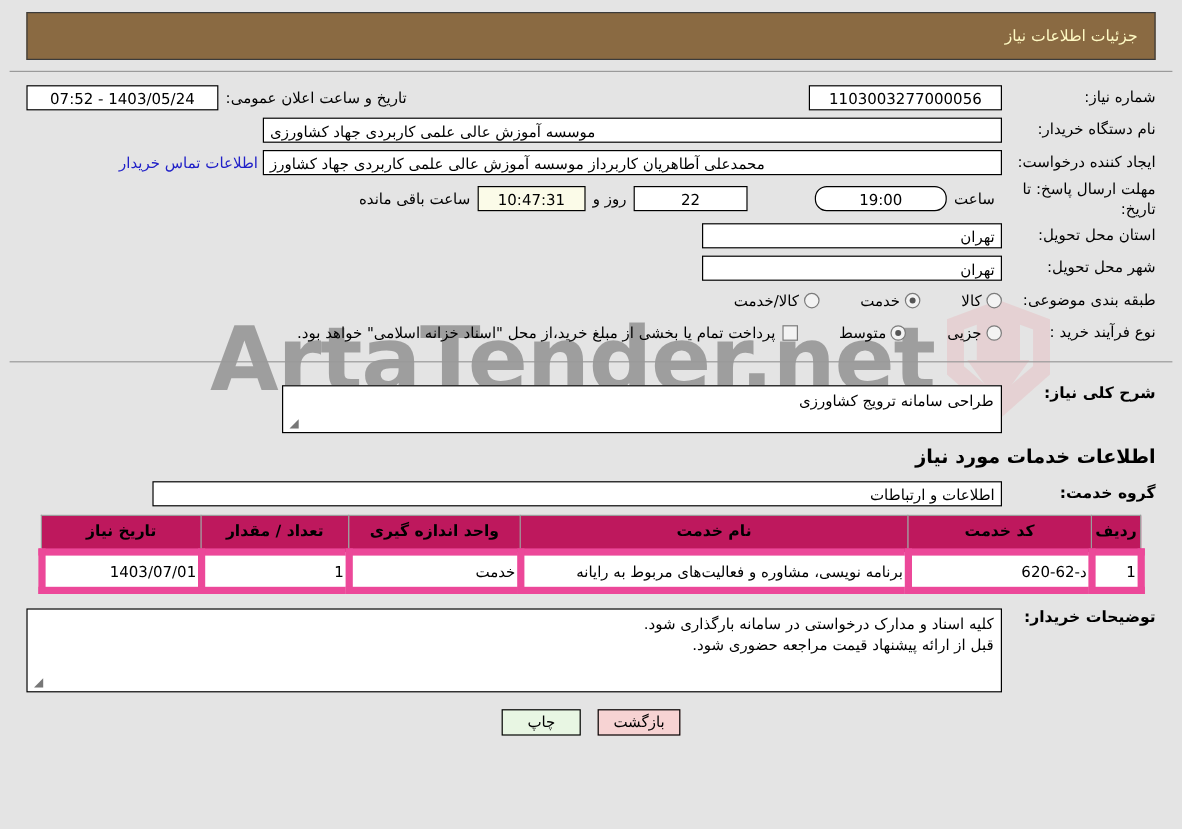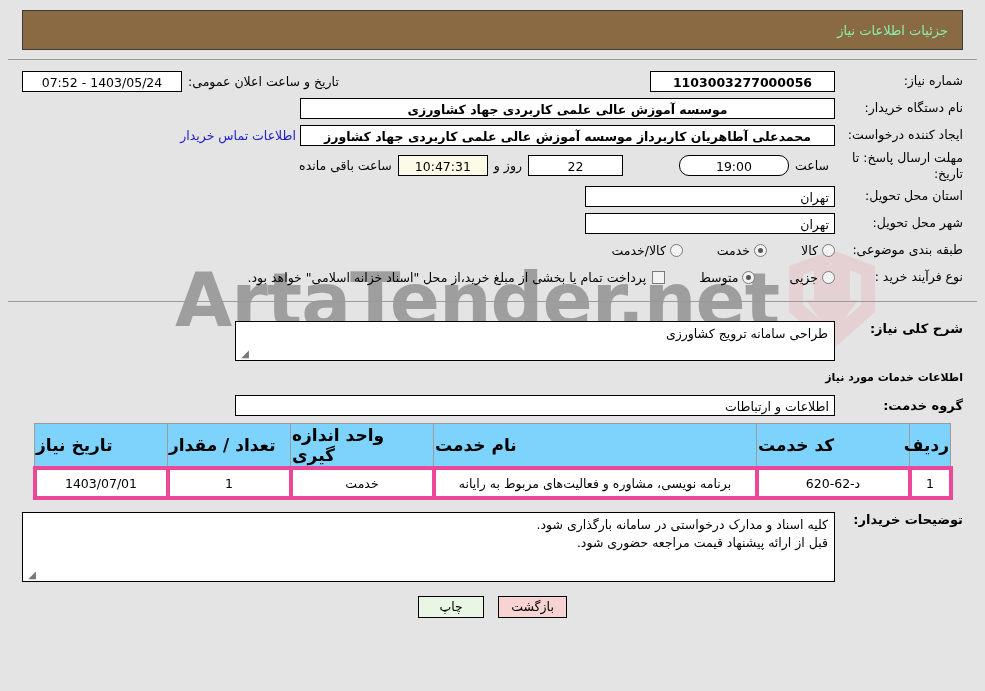--- a/index.html
+++ b/index.html
@@ -82,21 +82,21 @@
   .title-bar {
     margin: 10px 22px 0 22px;
     height: 40px;
     background: #8a6a42;
     border: 1px solid #3b3b3b;
     display: flex;
     align-items: center;
     box-sizing: border-box;
   }
   .title-bar .ttl {
-    color: #86efac;
+    color: #fef9c3;
     font-size: 13px;
     padding-right: 14px;
     white-space: nowrap;
   }
 
   
   .panel {
     margin: 9px 8px 0 8px;
     border-top: 1px solid #9a9a9a;
     border-bottom: 1px solid #9a9a9a;
@@ -132,29 +132,29 @@
     line-height: 21px;
     font-size: 12.5px;
     padding: 0 5px;
     box-sizing: border-box;
     white-space: nowrap;
     overflow: hidden;
     text-align: center;
   }
   .fbox.rt { text-align: right; }
   .fbox.cream { background: #fbfbe8; }
-  .w-num   { width: 185px; font-weight: bold; }
-  .w-long  { width: 535px; text-align: center; font-weight: bold; }
+  .w-num   { width: 161px; }
+  .w-long  { width: 616px; text-align: left; }
   .w-date  { width: 175px; }
   .w-time  { width: 110px; border-radius: 10px; }
   .w-days  { width: 95px; }
   .w-cd    { width: 90px; }
   .w-loc   { width: 250px; }
   .w-pub   { width: 160px; }
-  .w-group { width: 600px; text-align: right; }
+  .w-group { width: 708px; text-align: right; }
 
   .inline-lbl {
     font-size: 12.5px;
     padding: 0 6px;
     white-space: nowrap;
   }
   .link {
     color: #2020c8;
     font-size: 12.5px;
     text-decoration: none;
@@ -242,47 +242,46 @@
     bottom: 1px;
     width: 11px;
     height: 11px;
     color: #777;
     font-size: 10px;
     line-height: 11px;
   }
   .ta-desc { width: 600px; height: 40px; }
   .sec-head {
     font-weight: bold;
-    font-size: 11px;
+    font-size: 16px;
     text-align: right;
     margin: 10px 0 9px 0;
     padding-right: 0px;
   }
 
   
   table.items {
     border-collapse: collapse;
     width: 898px;
     margin: 6px auto 0 auto;
     font-size: 12px;
     table-layout: fixed;
   }
   table.items th {
-    background: #7dd3fc;
+    background: #be185d;
     border: 1px solid #9c9c9c;
     font-weight: bold;
     height: 25px;
-    text-align: left;
-    font-size: 17px;
+    text-align: center;
+    font-size: 13px;
   }
   table.items td {
     background: #fff;
-    border: 4px solid #ec4899;
+    border: 6px solid #ec4899;
     height: 24px;
-    text-align: center;
     font-size: 12.5px;
   }
   .c-row  { width: 38px; }
   .c-code { width: 150px; }
   .c-name { width: 320px; }
   .c-unit { width: 140px; }
   .c-qty  { width: 120px; }
   .c-date { width: 130px; }
 
   

